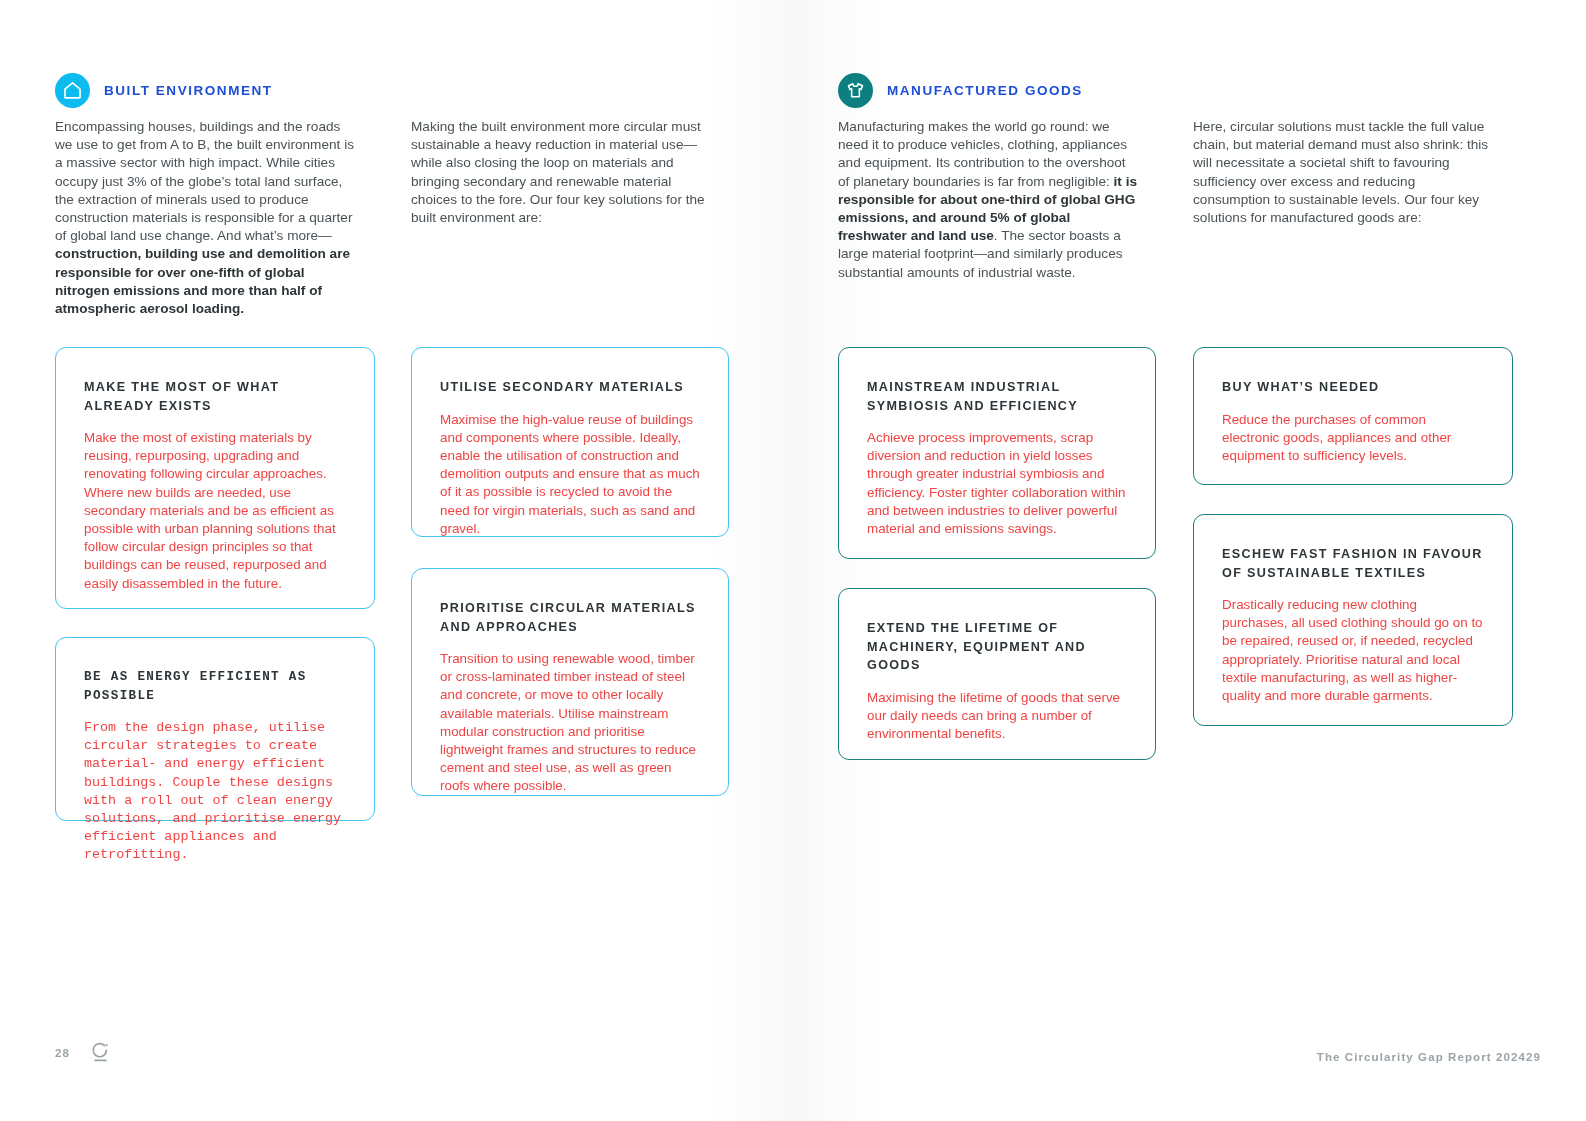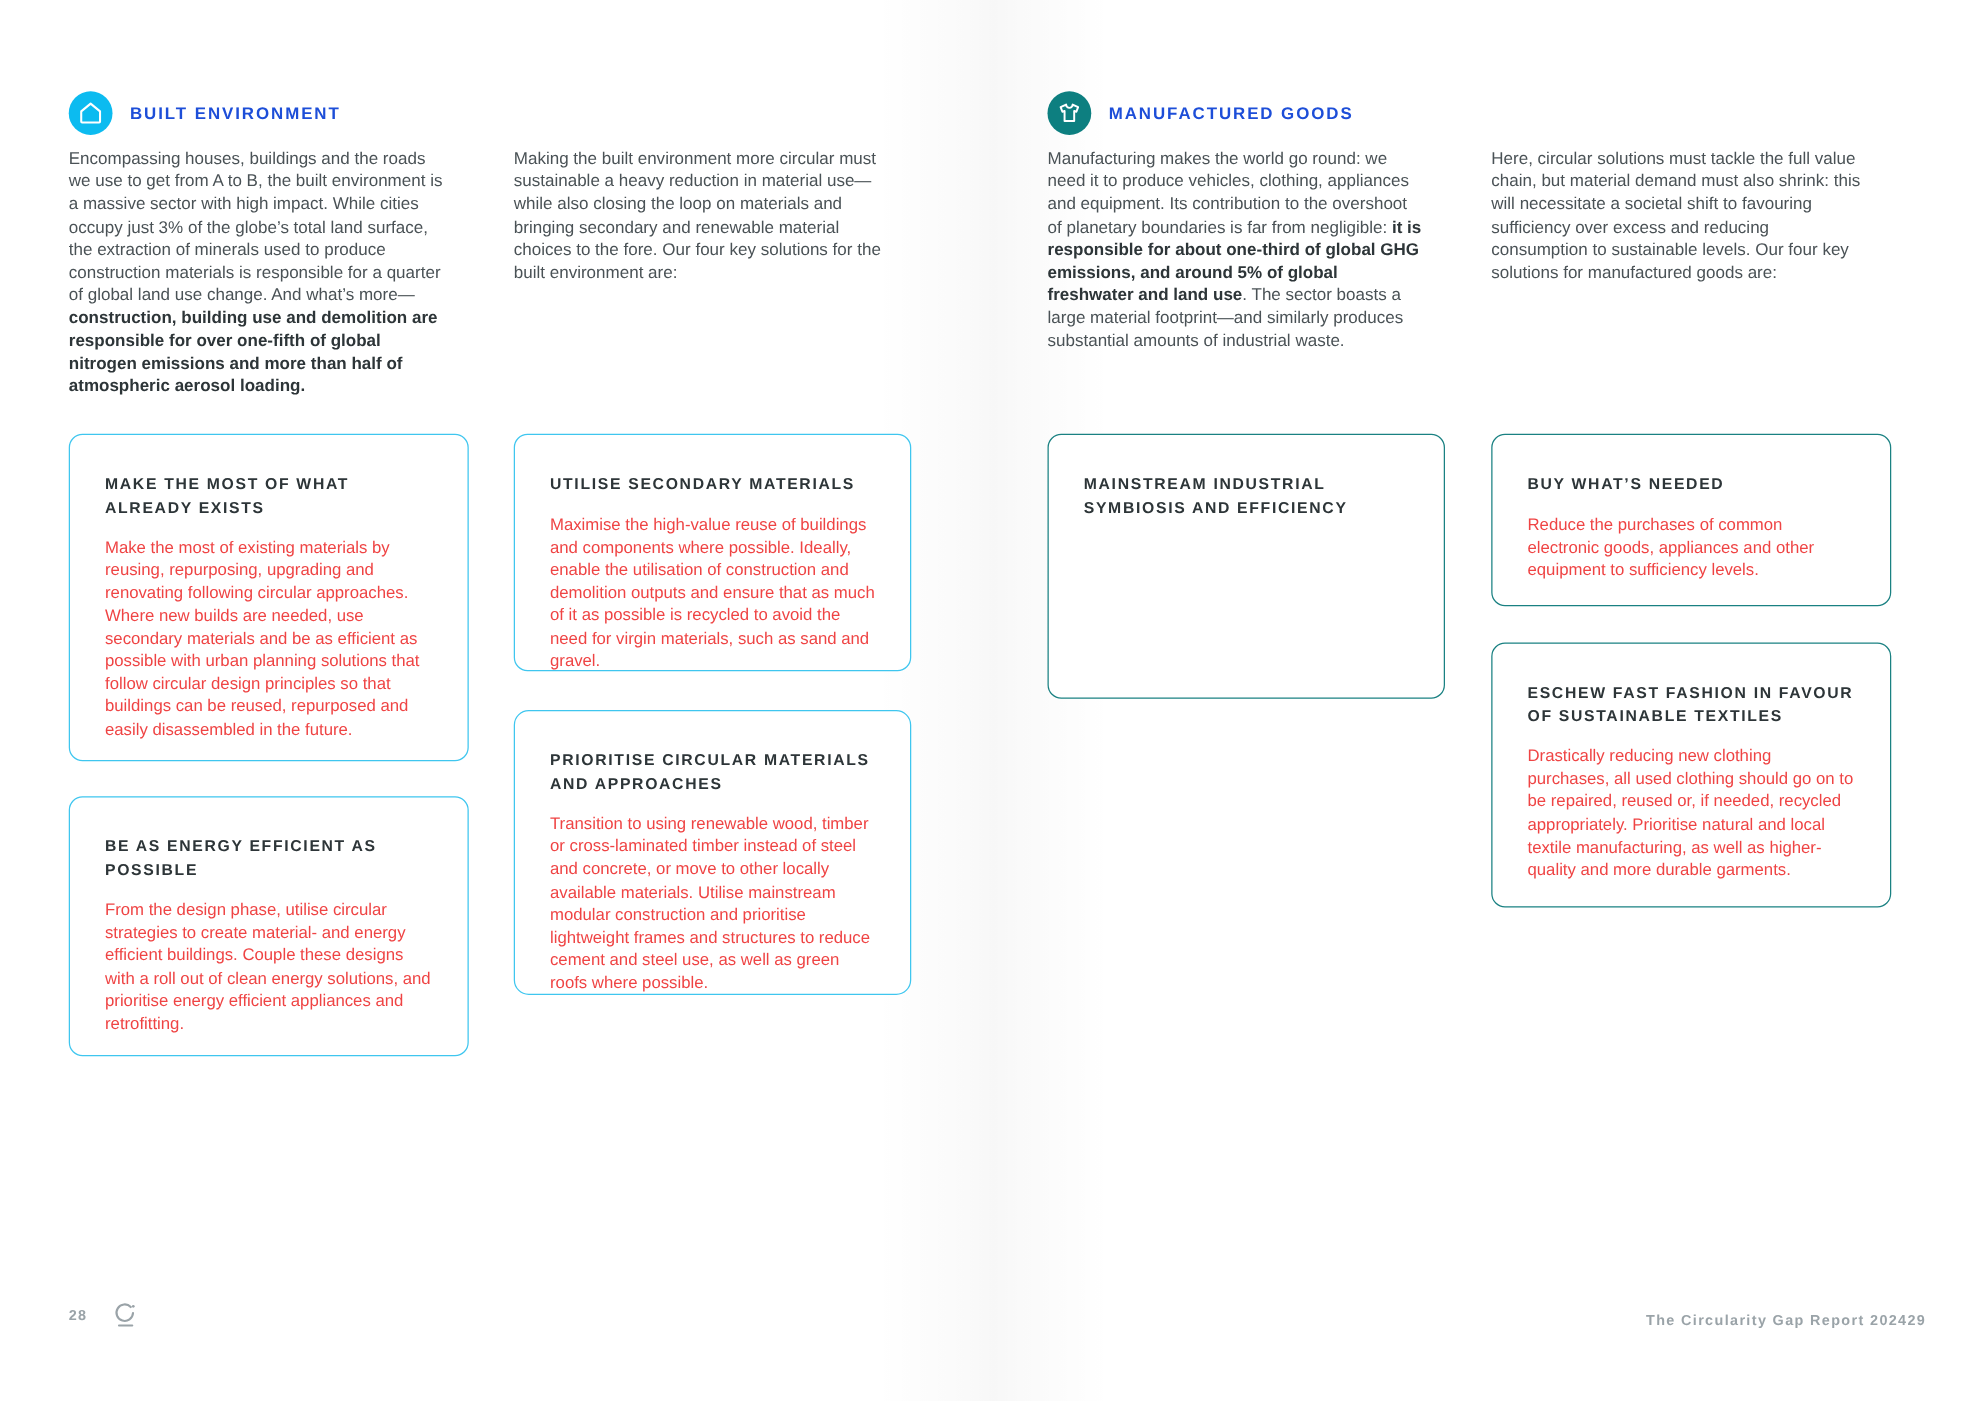--- a/index.html
+++ b/index.html
@@ -111,21 +111,21 @@
     margin-bottom: 14px;
   }
   .card-body {
     font-size: 13.4px;
     line-height: 18.2px;
     color: #ef4444;
   }
 
   
   #card-make-most   { left: 55px;  top: 347px; width: 320px; height: 262px; }
-  #card-energy      { left: 55px;  top: 637px; width: 320px; height: 208px; }
+  #card-energy      { left: 55px;  top: 637px; width: 320px; height: 184px; font-family: Liberation Mono, monospace; }
   #card-secondary   { left: 411px; top: 347px; width: 318px; height: 190px; }
   #card-circular    { left: 411px; top: 568px; width: 318px; height: 228px; border-radius: 12px; }
 
   
   #card-symbiosis   { left: 45px;  top: 347px; width: 318px; height: 212px; }
   #card-lifetime    { left: 45px;  top: 588px; width: 318px; height: 172px; }
   #card-buy         { left: 400px; top: 347px; width: 320px; height: 138px; }
   #card-eschew      { left: 400px; top: 514px; width: 320px; height: 212px; }
 
   
@@ -223,22 +223,27 @@
       </span>
       <span class="sec-title">MANUFACTURED GOODS</span>
     </div>
 
     <div class="intro c3">Manufacturing makes the world go round: we need it to produce vehicles, clothing, appliances and equipment. Its contribution to the overshoot of planetary boundaries is far from negligible: <b>it is responsible for about one-third of global GHG emissions, and around 5% of global freshwater and land use</b>. The sector boasts a large material footprint—and similarly produces substantial amounts of industrial waste.</div>
 
     <div class="intro c4">Here, circular solutions must tackle the full value chain, but material demand must also shrink: this will necessitate a societal shift to favouring sufficiency over excess and reducing consumption to sustainable levels. Our four key solutions for manufactured goods are:</div>
 
     <div class="card teal" id="card-symbiosis">
       <div class="card-title">MAINSTREAM INDUSTRIAL SYMBIOSIS AND EFFICIENCY</div>
-    </div>
-
+      <div class="card-body">Achieve process improvements, scrap diversion and reduction in yield losses through greater industrial symbiosis and efficiency. Foster tighter collaboration within and between industries to deliver powerful material and emissions savings.</div>
+    </div>
+
+    <div class="card teal" id="card-lifetime">
+      <div class="card-title">EXTEND THE LIFETIME OF MACHINERY, EQUIPMENT AND GOODS</div>
+      <div class="card-body">Maximising the lifetime of goods that serve our daily needs can bring a number of environmental benefits.</div>
+    </div>
 
     <div class="card teal" id="card-buy">
       <div class="card-title">BUY WHAT’S NEEDED</div>
       <div class="card-body">Reduce the purchases of common electronic goods, appliances and other equipment to sufficiency levels.</div>
     </div>
 
     <div class="card teal" id="card-eschew">
       <div class="card-title">ESCHEW FAST FASHION IN FAVOUR OF SUSTAINABLE TEXTILES</div>
       <div class="card-body">Drastically reducing new clothing purchases, all used clothing should go on to be repaired, reused or, if needed, recycled appropriately. Prioritise natural and local textile manufacturing, as well as higher-quality and more durable garments.</div>
     </div>

